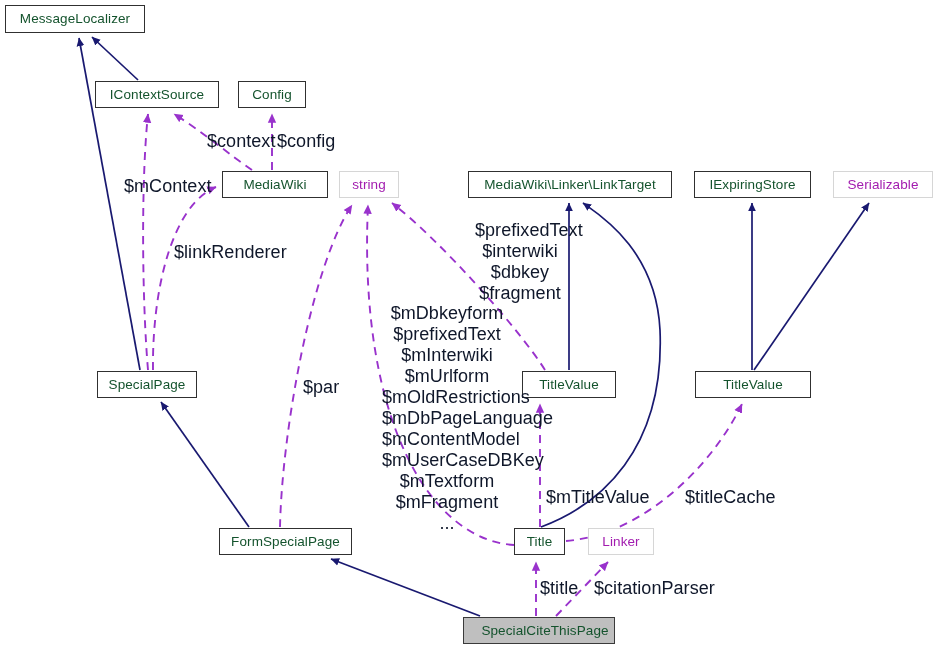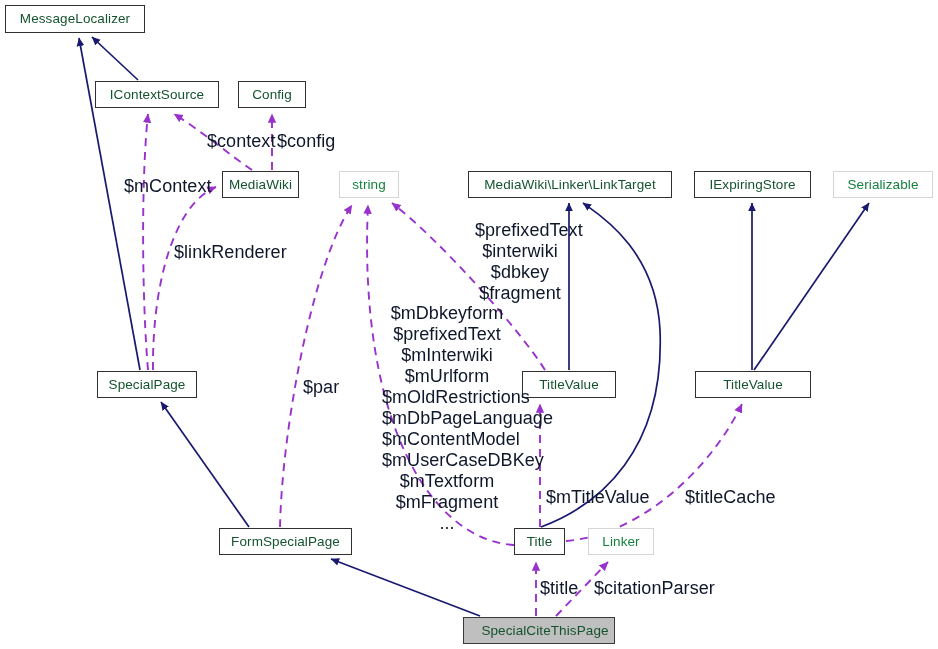--- a/index.html
+++ b/index.html
@@ -38,21 +38,21 @@
     color: #14532d;
     white-space: nowrap;
     letter-spacing: 0.1px;
     line-height: 1;
   }
   .node.strong {
     border: 1.6px solid #303030;
   }
   .node.faint {
     border: 1px solid #d6d6d6;
-    color: #15803d;
+    color: #a21caf;
   }
   .node.current {
     background: #bfbfbf;
     border: 1.6px solid #3a3a3a;
     padding-left: 12px;
   }
   .edge-label {
     position: absolute;
     font-size: 18px;
     color: #0f172a;
@@ -130,21 +130,21 @@
   </div>
 
   <div class="node strong" style="left:95px; top:81px; width:124px; height:27px;">
     <span>IContextSource</span>
   </div>
 
   <div class="node strong" style="left:238px; top:81px; width:68px; height:27px;">
     <span>Config</span>
   </div>
 
-  <div class="node strong" style="left:222px; top:171px; width:77px; height:27px;">
+  <div class="node strong" style="left:222px; top:171px; width:106px; height:27px;">
     <span>MediaWiki</span>
   </div>
 
   <div class="node faint" style="left:339px; top:171px; width:60px; height:27px;">
     <span>string</span>
   </div>
 
   <div class="node strong" style="left:468px; top:171px; width:204px; height:27px;">
     <span>MediaWiki\Linker\LinkTarget</span>
   </div>

